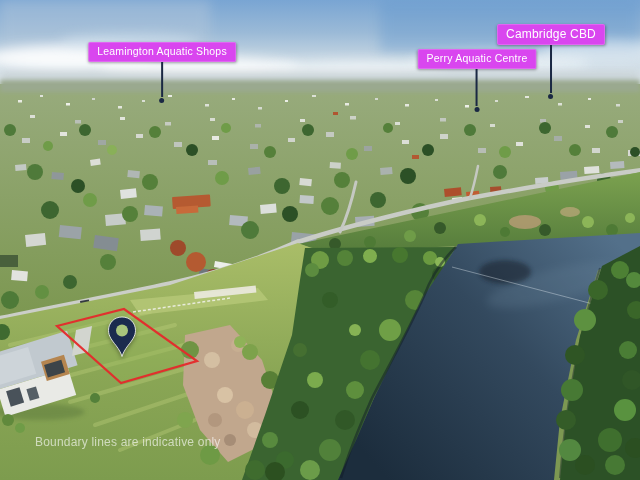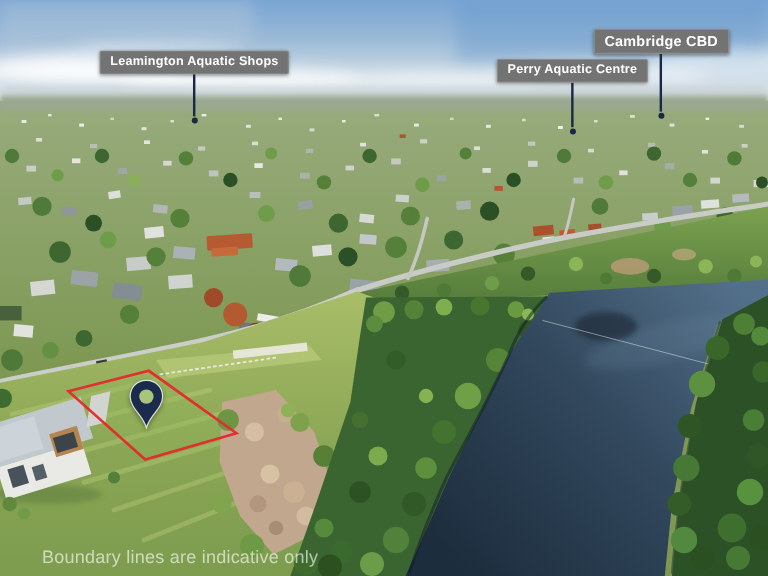--- a/index.html
+++ b/index.html
@@ -5,35 +5,35 @@
   html,body{margin:0;padding:0;background:#222;}
   .stage{
     position:relative;width:640px;height:480px;overflow:hidden;
     font-family:"Liberation Sans", sans-serif;
     background:#7d9852;
   }
   .scene{position:absolute;left:0;top:0;}
   
   .callout{position:absolute;transform:translateX(-50%);display:flex;flex-direction:column;align-items:center;z-index:30;}
   .co-box{
-    background:#737373;color:#ffffff;white-space:nowrap;
+    background:#d946ef;color:#ffffff;white-space:nowrap;
     padding:3px 8px;border:1px solid rgba(255,255,255,0.18);border-radius:2px;
-    font-size:10.5px;font-weight:700;letter-spacing:.2px;line-height:1.1;
+    font-size:10.5px;font-weight:400;letter-spacing:.2px;line-height:1.1;
     box-shadow:0 1px 3px rgba(0,0,0,.35);
   }
   .co-box.lg{font-size:12px;}
   .co-line{width:2px;background:#1a2843;}
   .co-dot{width:5px;height:5px;border-radius:50%;background:#1a2843;margin-top:1px;}
   
   .boundary-svg{position:absolute;left:0;top:0;z-index:20;}
   .pin{position:absolute;left:107px;top:316px;z-index:25;filter:drop-shadow(0 2px 2px rgba(0,0,0,.35));}
   
   .disclaimer{
-    position:absolute;left:35px;top:456px;z-index:30;
-    color:rgba(255,255,255,.62);font-size:15px;letter-spacing:.2px;
+    position:absolute;left:35px;top:435px;z-index:30;
+    color:rgba(255,255,255,.62);font-size:12px;letter-spacing:.2px;
   }
 </style>
 </head>
 <body>
 
 <div class="stage">
 
   <svg class="scene" width="640" height="480" viewBox="0 0 640 480" aria-hidden="true">
     <defs>
       <linearGradient id="skyGrad" x1="0" y1="0" x2="0" y2="1">

